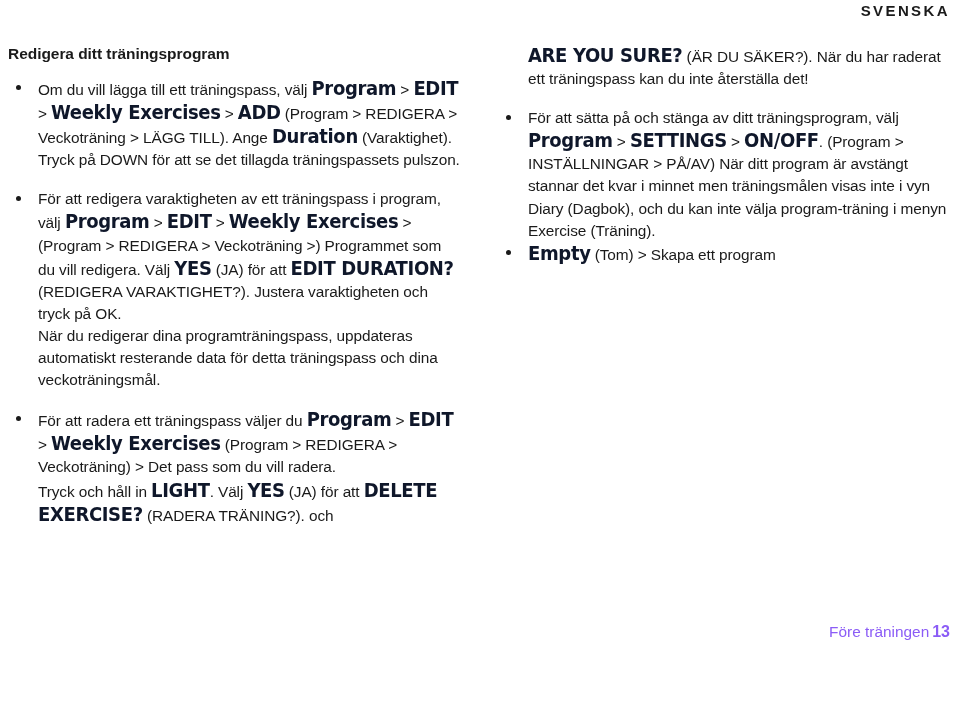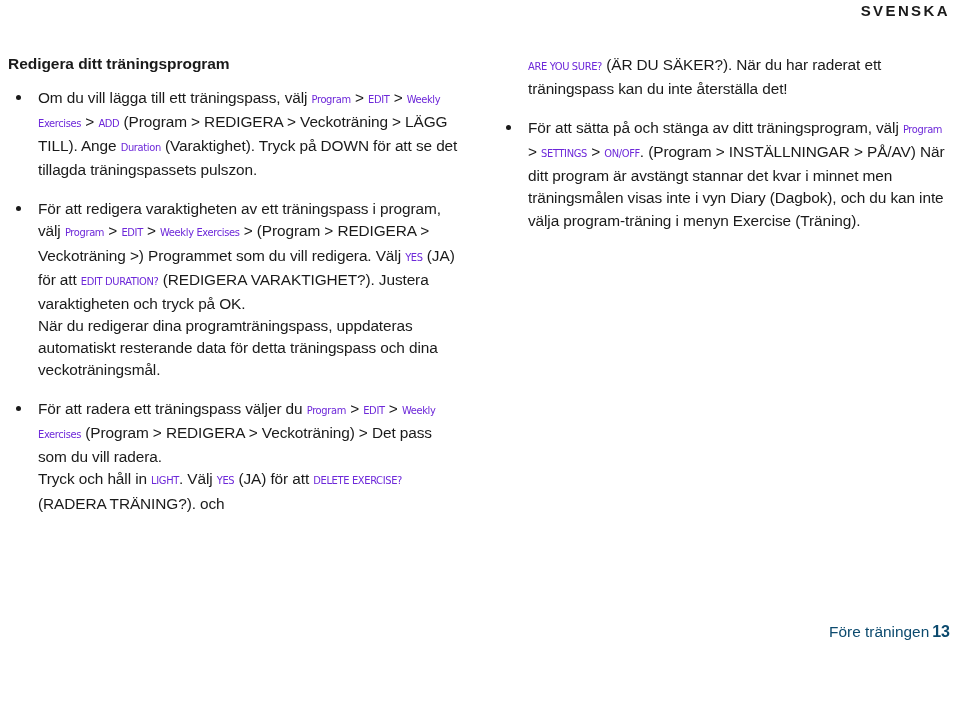--- a/index.html
+++ b/index.html
@@ -31,21 +31,21 @@
     font-size: 15px;
     font-weight: bold;
     letter-spacing: 2.4px;
     color: #1a1a1a;
     font-family: "Liberation Sans", sans-serif;
   }
 
   
   .col {
     position: absolute;
-    top: 54px;
+    top: 44px;
   }
   .col-left {
     left: 8px;
     width: 452px;
   }
   .col-right {
     left: 490px;
     width: 462px;
   }
 
@@ -78,42 +78,42 @@
     top: 8px;
     width: 5px;
     height: 5px;
     background: #1a1a1a;
     border-radius: 50%;
   }
 
   
   .dev {
     font-family: "DejaVu Sans", sans-serif;
-    font-weight: normal;
+    font-weight: bold;
     font-stretch: condensed;
-    font-size: 11px;
+    font-size: 20px;
     letter-spacing: -0.35px;
-    color: #6d28d9;
+    color: #0f172a;
   }
   .sep {
     font-family: "Liberation Sans", sans-serif;
     font-weight: normal;
     color: #1a1a1a;
   }
 
   
   li.gap-big { margin-bottom: 28px; }
 
   
   .footer {
     position: absolute;
     bottom: 8px;
     right: 10px;
     font-size: 15.4px;
-    color: #0c4a6e;
+    color: #8b5cf6;
   }
   .footer .page-num {
     font-weight: bold;
     font-size: 16px;
     margin-left: 3px;
   }
 </style>
 </head>
 <body>
 
@@ -147,19 +147,25 @@
         
         <span class="rich"><span class="dev">ARE YOU SURE?</span><span> (ÄR DU SÄKER?). När du har raderat ett träningspass kan du inte återställa det!</span></span>
       </li>
       <li style="padding-left:38px;margin-top:16px;">
         <span class="bullet-dot" style="left:16px;"></span>
         <span class="rich"><span>För att sätta på och stänga av ditt träningsprogram, välj </span><span class="dev">Program</span><span class="sep"> &gt; </span><span class="dev">SETTINGS</span><span class="sep"> &gt; </span><span class="dev">ON/OFF</span><span>. (Program &gt; INSTÄLLNINGAR &gt; PÅ/AV) När ditt program är avstängt stannar det kvar i minnet men träningsmålen visas inte i vyn Diary (Dagbok), och du kan inte välja program-träning i menyn Exercise (Träning).</span></span>
       </li>
     </ul>
 
 
+    <ul class="bullets">
+      <li style="padding-left:38px;">
+        <span class="bullet-dot" style="left:16px;"></span>
+        <span class="rich"><span class="dev">Empty</span><span> (Tom) &gt; Skapa ett program</span></span>
+      </li>
+    </ul>
   </div>
 
   <div class="footer">
     <span>Före träningen</span><span class="page-num">13</span>
   </div>
 
 </div>
 
 </body></html>

